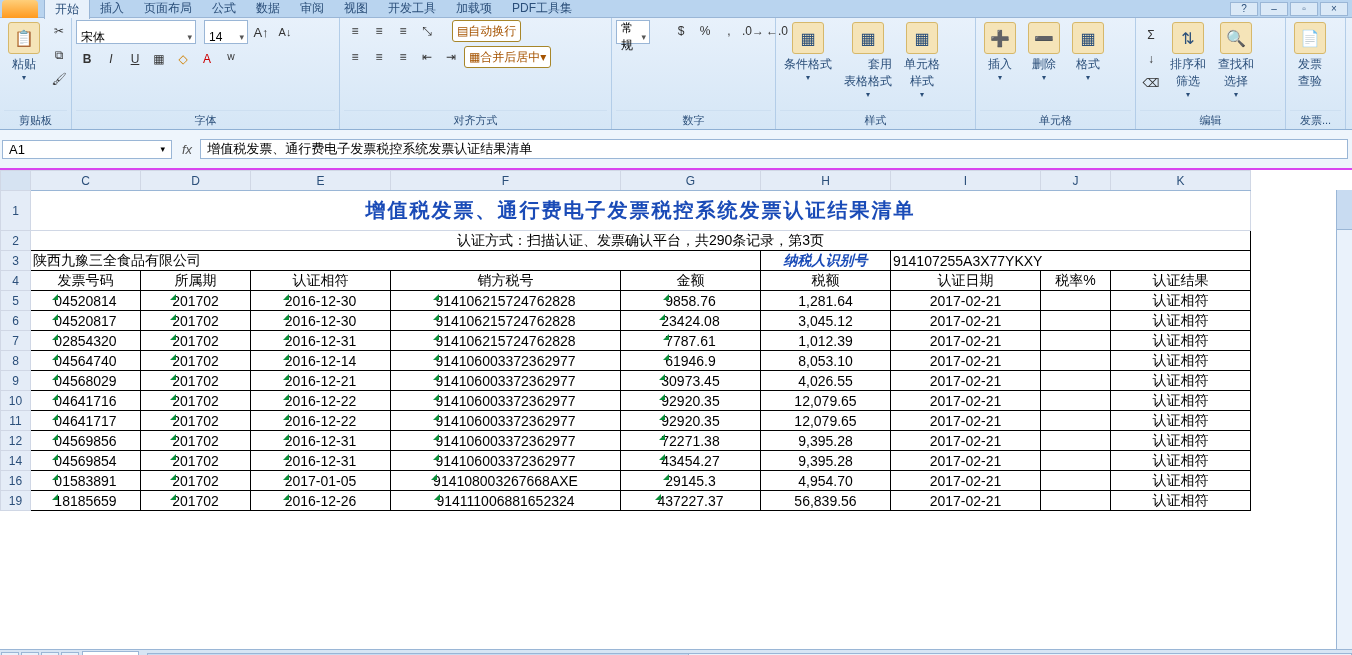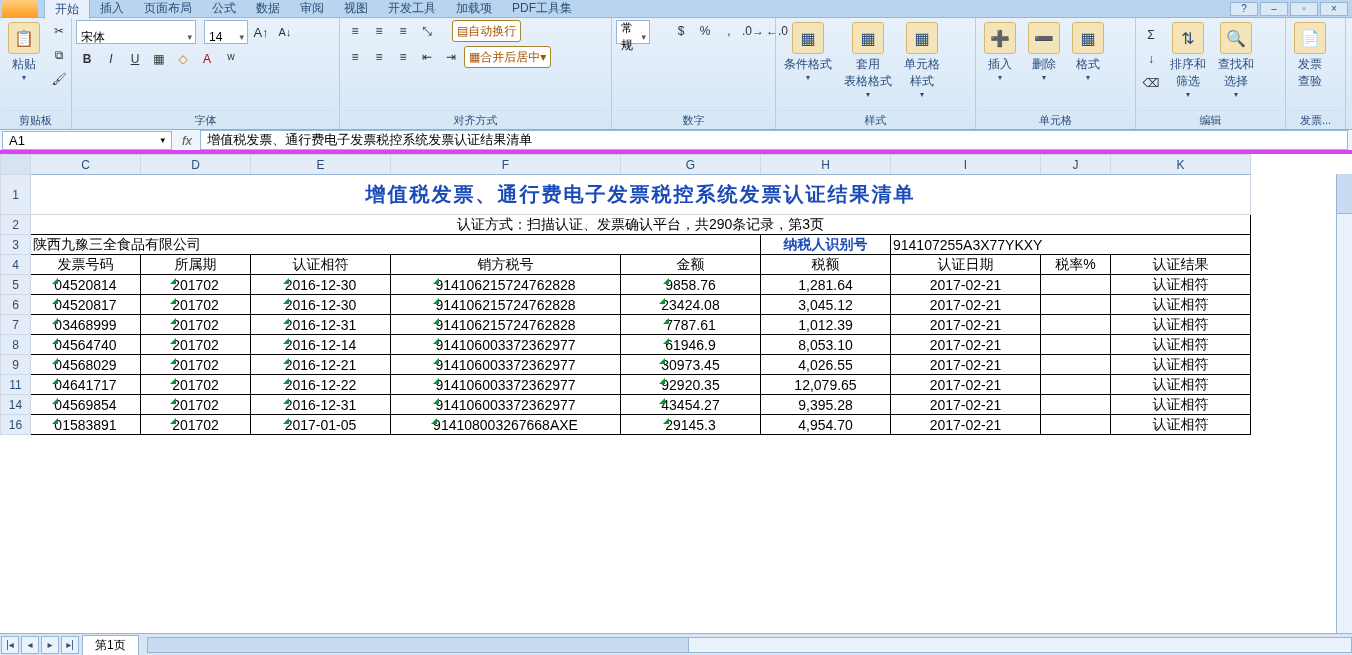--- a/index.html
+++ b/index.html
@@ -26,37 +26,37 @@
 .row { display: flex; align-items: center; gap: 2px; }
 .smbtn { width: 22px; height: 22px; border: 1px solid transparent; display: flex; align-items: center; justify-content: center; font-size: 12px; color: #333; cursor: pointer; }
 .sel { height: 24px; border: 1px solid #9ab6d6; background: #fff; font-size: 12px; padding: 10px 16px 0 4px; display: flex; align-items: center; position: relative; cursor: pointer; text-align: right; }
 .sel::after { content: "▾"; position: absolute; right: 3px; font-size: 9px; color: #555; }
 .framed { border: 1px solid #a7862a; border-radius: 3px; padding: 1px 4px; background: #fff; font-size: 12px; display:flex; align-items:center; height:22px; cursor:pointer; }
 .framed.orange { color: #a55300; }
 
 .stackcol { display:flex; flex-direction:column; gap:2px; }
 
 
-.fbar { display: flex; align-items: center; height: 24px; background: #eef5fc; border-bottom: 4px solid #d946ef; font-size: 13px; }
+.fbar { display: flex; align-items: center; height: 40px; background: #eef5fc; border-bottom: 2px solid #d946ef; font-size: 13px; }
 .namebox { width: 170px; border: 1px solid #9ab6d6; background: #fff; margin: 2px; padding: 1px 6px; display:flex; align-items:center; justify-content:space-between; }
 .fx { padding: 0 8px; font-style: italic; color: #555; }
 .formula { flex: 1; background: #fff; border: 1px solid #9ab6d6; margin: 2px 4px 2px 0; padding: 1px 6px; height: 20px; display:flex; align-items:center; font-family: SimSun, monospace; }
 
 
 .gridwrap { position: relative; background: #fff; height: 479px; overflow: hidden; }
 .grid { border-collapse: collapse; font-size: 14px; font-family: SimSun, monospace; table-layout: fixed; }
 .grid th, .grid td { border: 1px solid #d0d7e5; height: 20px; padding: 0 2px; overflow: hidden; white-space: nowrap; }
 .grid th { background: #e4ecf7; color: #2b4f7a; font-weight: normal; font-size: 12px; }
 .grid th.colh { border-bottom: 1px solid #9ab6d6; }
 .grid th.rowh { text-align: center; width: 30px; }
 .grid .corner { background: #d6e3f2; }
 .cell { text-align: center; }
 .titlecell { font-size: 20px; font-weight: bold; color: #1a4bb7; font-family: SimSun; letter-spacing: 2px; }
 .docrow td { border: 1px solid #000; }
-.bluebold { color: #1a4bb7; font-weight: bold; }
+.bluebold { color: #1a4bb7; font-weight: bold; font-style: italic; }
 .left { text-align: left; padding-left: 4px; }
 .triangle::before { content: ""; position: absolute; border-style: solid; border-width: 0 0 6px 6px; border-color: transparent transparent #0a8f3a transparent; margin-left: -2px; margin-top: 0px; transform: translateY(1px); }
 .tri { position: relative; }
 
 
 .sheetbar { display:flex; align-items:center; height: 22px; background: #d7e5f4; border-top: 1px solid #9ab6d6; font-size: 12px; }
 .navbtn { width: 18px; height: 18px; border: 1px solid #9ab6d6; display:flex; align-items:center; justify-content:center; margin: 0 1px; font-size: 10px; color:#2b4f7a; cursor:pointer; background:#eaf2fb; }
 .sheettab { background: #fff; border: 1px solid #9ab6d6; border-bottom: none; padding: 1px 12px; margin-left: 2px; cursor:pointer; }
 .hscroll { flex:1; margin-left: 8px; height: 16px; background: #eaf2fb; border: 1px solid #9ab6d6; position:relative; }
 .hthumb { position:absolute; left:0; top:0; height:100%; width: 45%; background: #c8dbf1; border-right:1px solid #9ab6d6; }
@@ -178,21 +178,21 @@
 
   <div class="group" style="width:200px">
     <div class="group-body">
       <div class="bigbtn">
           <div class="ico">▦</div>
           <span>条件格式</span>
           <span class="dd">▾</span>
         </div>
       <div class="bigbtn">
           <div class="ico">▦</div>
-          <span style="white-space:pre-line;text-align:center">套用
+          <span style="white-space:pre-line;text-align:right">套用
 表格格式</span>
           <span class="dd">▾</span>
         </div>
       <div class="bigbtn">
           <div class="ico">▦</div>
           <span style="white-space:pre-line;text-align:center">单元格
 样式</span>
           <span class="dd">▾</span>
         </div>
     </div>
@@ -328,21 +328,21 @@
           <td class="cell tri triangle">2016-12-30</td>
           <td class="cell tri triangle">914106215724762828</td>
           <td class="cell tri triangle">23424.08</td>
           <td class="cell ">3,045.12</td>
           <td class="cell ">2017-02-21</td>
           <td class="cell "></td>
           <td class="cell ">认证相符</td>
         </tr>
         <tr class="docrow">
           <th class="rowh">7</th>
-          <td class="cell tri triangle">03468999</td>
+          <td class="cell tri triangle">02854320</td>
           <td class="cell tri triangle">201702</td>
           <td class="cell tri triangle">2016-12-31</td>
           <td class="cell tri triangle">914106215724762828</td>
           <td class="cell tri triangle">7787.61</td>
           <td class="cell ">1,012.39</td>
           <td class="cell ">2017-02-21</td>
           <td class="cell "></td>
           <td class="cell ">认证相符</td>
         </tr>
         <tr class="docrow">
@@ -363,27 +363,51 @@
           <td class="cell tri triangle">201702</td>
           <td class="cell tri triangle">2016-12-21</td>
           <td class="cell tri triangle">914106003372362977</td>
           <td class="cell tri triangle">30973.45</td>
           <td class="cell ">4,026.55</td>
           <td class="cell ">2017-02-21</td>
           <td class="cell "></td>
           <td class="cell ">认证相符</td>
         </tr>
         <tr class="docrow">
+          <th class="rowh">10</th>
+          <td class="cell tri triangle">04641716</td>
+          <td class="cell tri triangle">201702</td>
+          <td class="cell tri triangle">2016-12-22</td>
+          <td class="cell tri triangle">914106003372362977</td>
+          <td class="cell tri triangle">92920.35</td>
+          <td class="cell ">12,079.65</td>
+          <td class="cell ">2017-02-21</td>
+          <td class="cell "></td>
+          <td class="cell ">认证相符</td>
+        </tr>
+        <tr class="docrow">
           <th class="rowh">11</th>
           <td class="cell tri triangle">04641717</td>
           <td class="cell tri triangle">201702</td>
           <td class="cell tri triangle">2016-12-22</td>
           <td class="cell tri triangle">914106003372362977</td>
           <td class="cell tri triangle">92920.35</td>
           <td class="cell ">12,079.65</td>
+          <td class="cell ">2017-02-21</td>
+          <td class="cell "></td>
+          <td class="cell ">认证相符</td>
+        </tr>
+        <tr class="docrow">
+          <th class="rowh">12</th>
+          <td class="cell tri triangle">04569856</td>
+          <td class="cell tri triangle">201702</td>
+          <td class="cell tri triangle">2016-12-31</td>
+          <td class="cell tri triangle">914106003372362977</td>
+          <td class="cell tri triangle">72271.38</td>
+          <td class="cell ">9,395.28</td>
           <td class="cell ">2017-02-21</td>
           <td class="cell "></td>
           <td class="cell ">认证相符</td>
         </tr>
         <tr class="docrow">
           <th class="rowh">14</th>
           <td class="cell tri triangle">04569854</td>
           <td class="cell tri triangle">201702</td>
           <td class="cell tri triangle">2016-12-31</td>
           <td class="cell tri triangle">914106003372362977</td>
@@ -394,20 +418,32 @@
           <td class="cell ">认证相符</td>
         </tr>
         <tr class="docrow">
           <th class="rowh">16</th>
           <td class="cell tri triangle">01583891</td>
           <td class="cell tri triangle">201702</td>
           <td class="cell tri triangle">2017-01-05</td>
           <td class="cell tri triangle">914108003267668AXE</td>
           <td class="cell tri triangle">29145.3</td>
           <td class="cell ">4,954.70</td>
+          <td class="cell ">2017-02-21</td>
+          <td class="cell "></td>
+          <td class="cell ">认证相符</td>
+        </tr>
+        <tr class="docrow">
+          <th class="rowh">19</th>
+          <td class="cell tri triangle">18185659</td>
+          <td class="cell tri triangle">201702</td>
+          <td class="cell tri triangle">2016-12-26</td>
+          <td class="cell tri triangle">914111006881652324</td>
+          <td class="cell tri triangle">437227.37</td>
+          <td class="cell ">56,839.56</td>
           <td class="cell ">2017-02-21</td>
           <td class="cell "></td>
           <td class="cell ">认证相符</td>
         </tr>
       </tbody>
     </table>
   <div class="vscroll">
       <div class="vthumb"></div>
     </div>
 </div>

